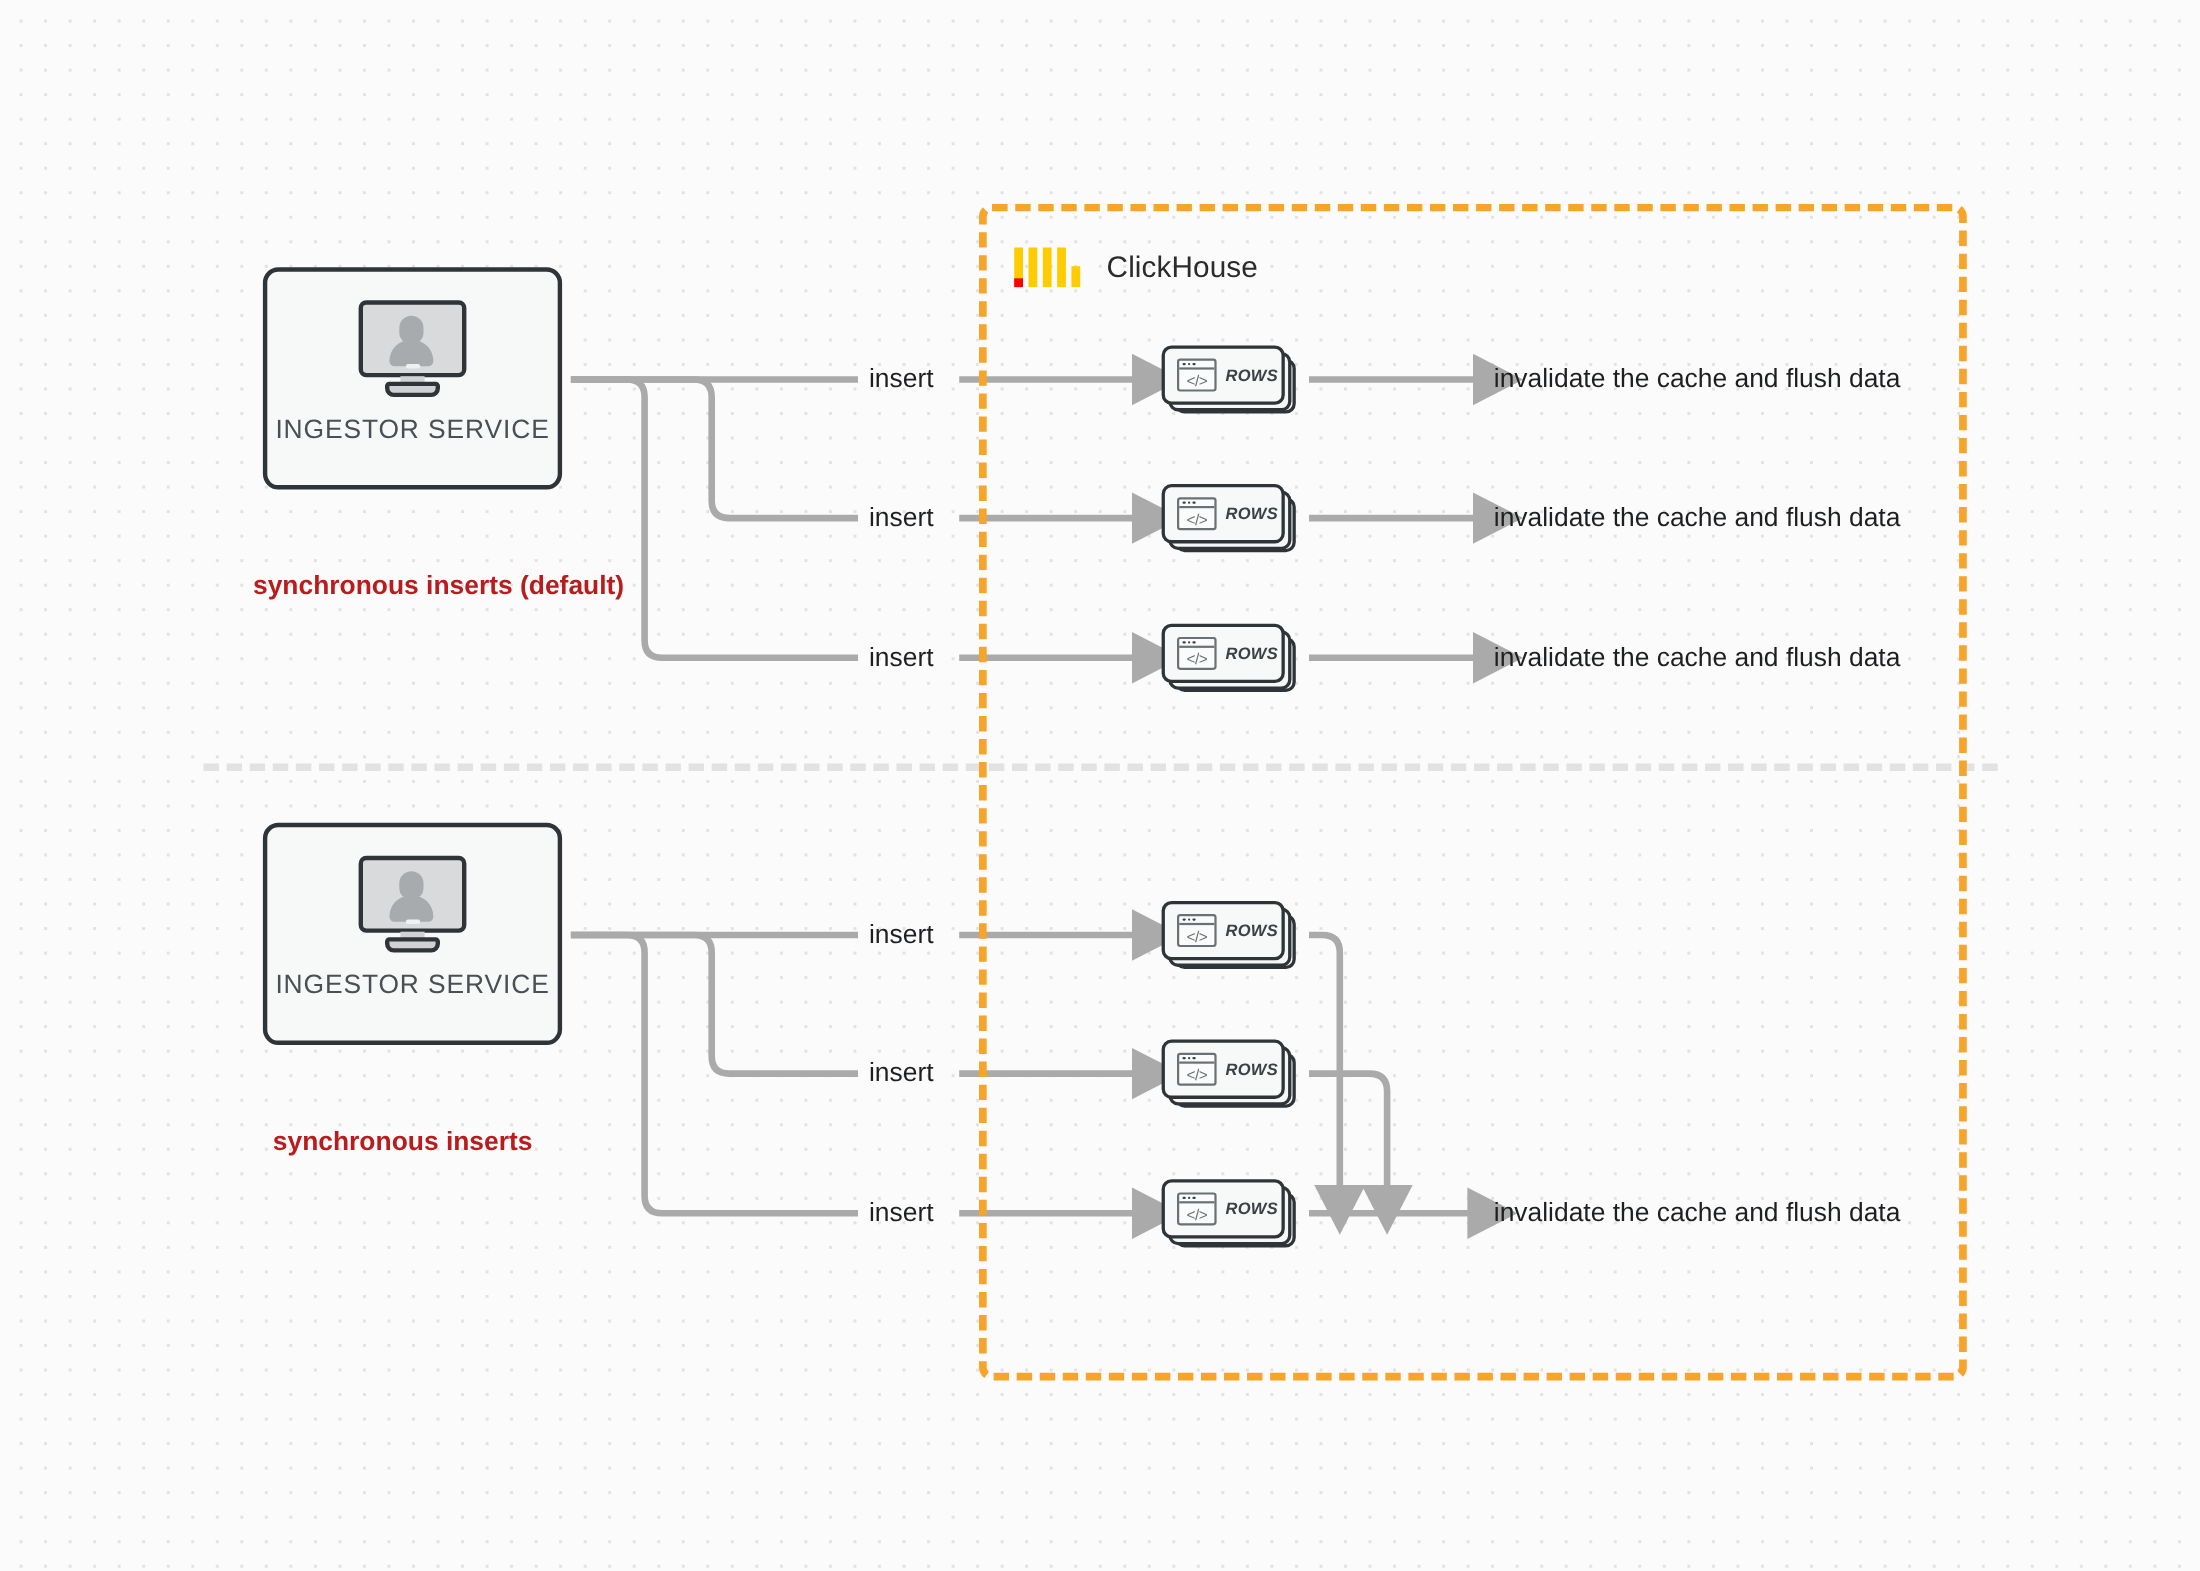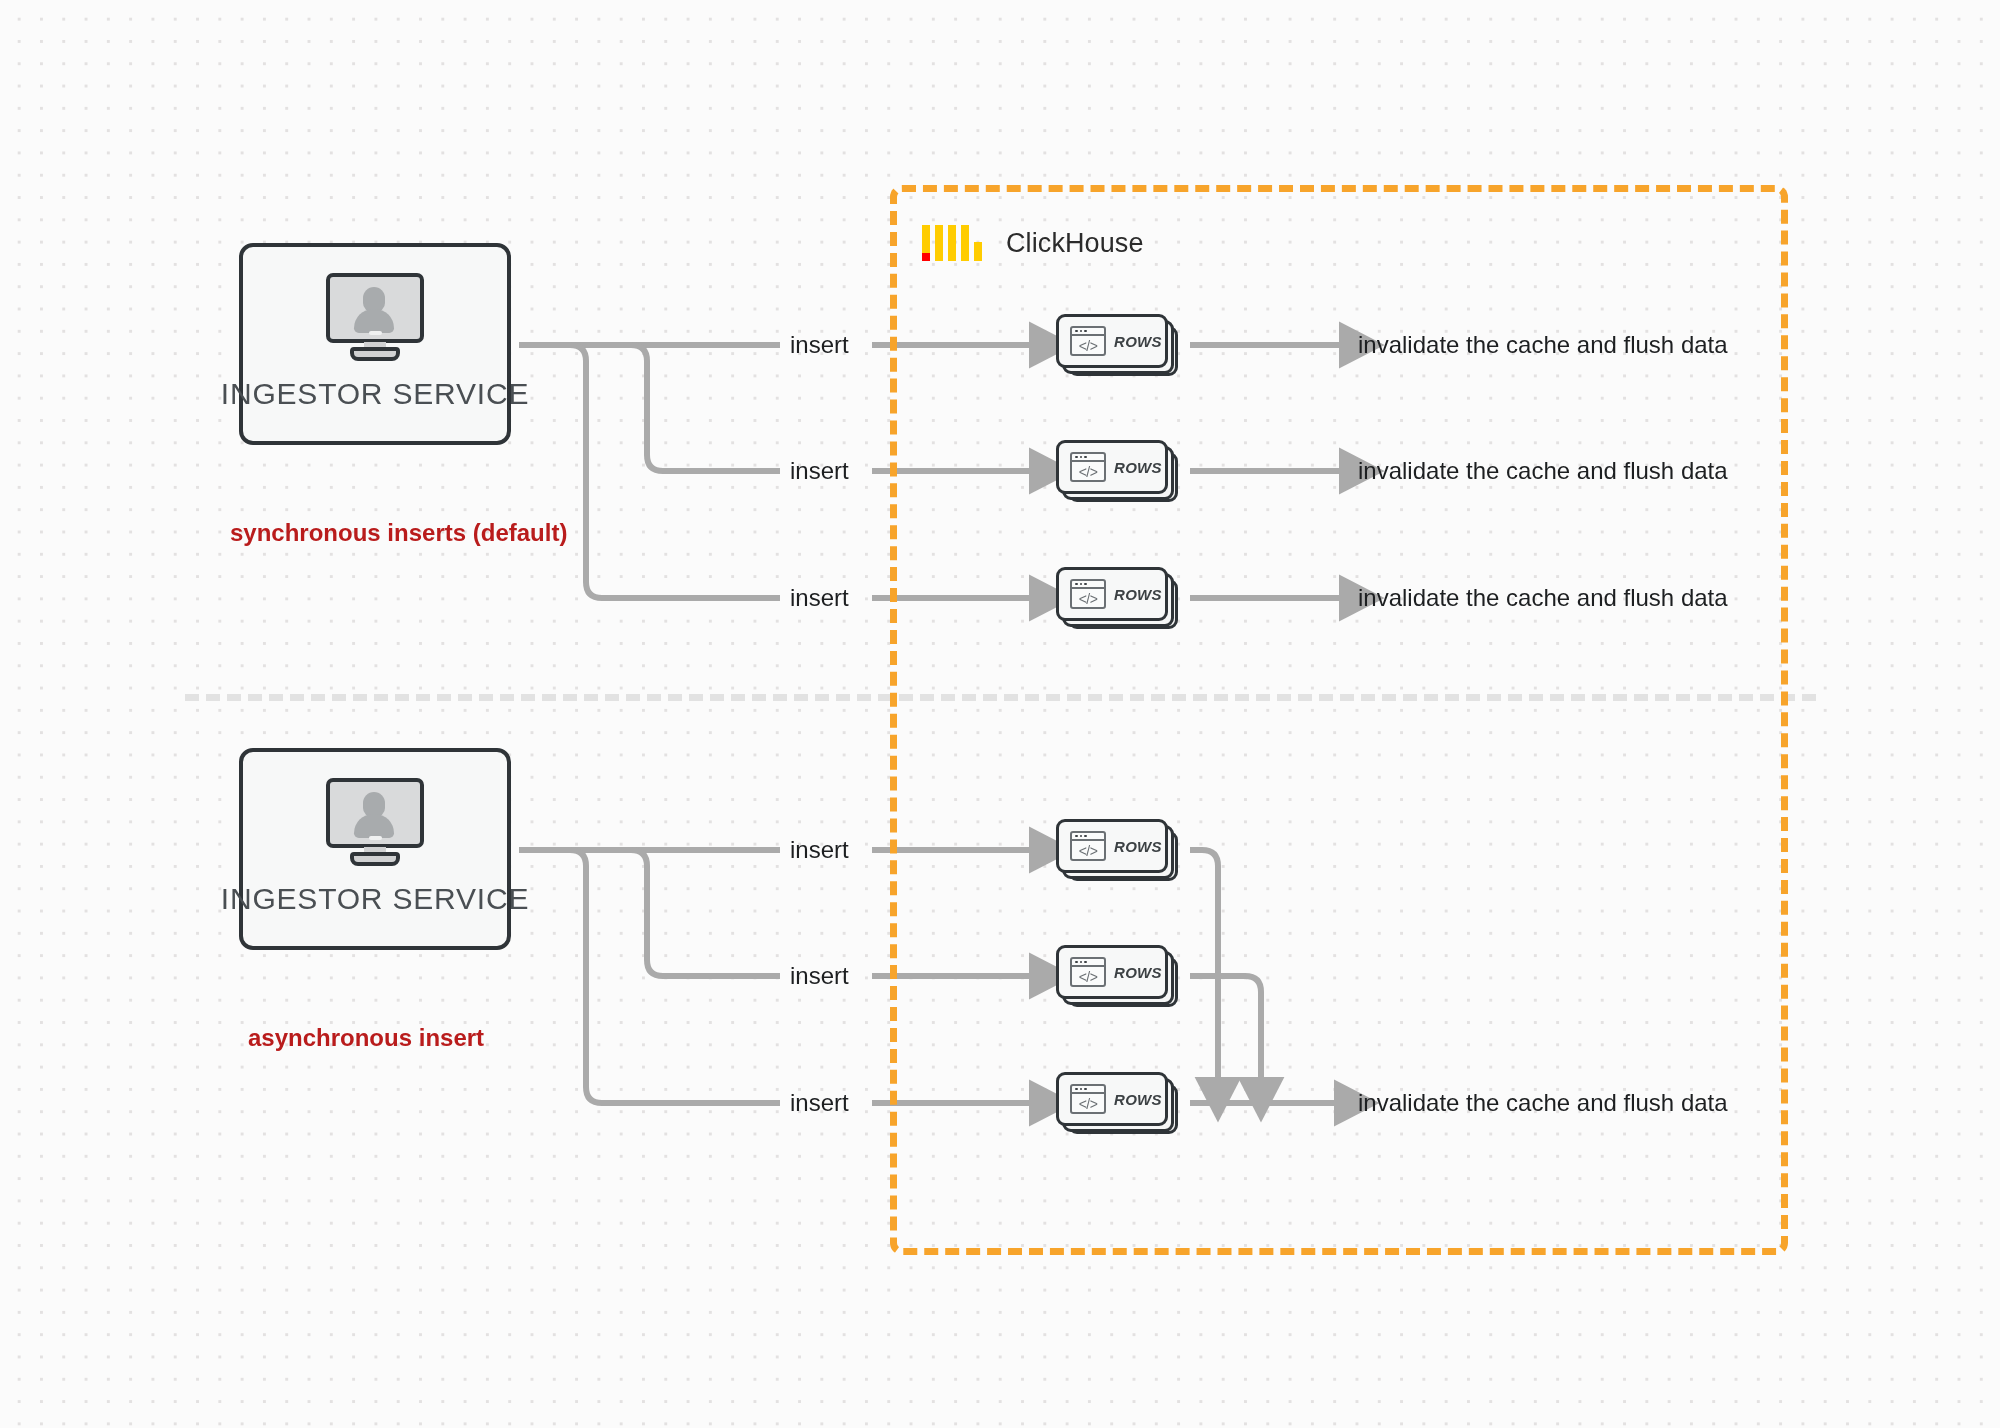--- a/index.html
+++ b/index.html
@@ -158,21 +158,21 @@
     position: absolute;
     left: 43px;
     top: 58px;
     width: 13px;
     height: 4px;
     background: #f0f1f1;
     border-radius: 2px;
   }
   .service-label {
     margin-top: 16px;
-    font-size: 30px;
+    font-size: 24px;
     color: #4a4f53;
     letter-spacing: 0.8px;
     white-space: nowrap;
   }
 
   
   .section-caption {
     position: absolute;
     font-size: 24px;
     font-weight: bold;
@@ -428,21 +428,21 @@
       <span class="monitor-screen"></span>
       <span class="monitor-person-head"></span>
       <span class="monitor-person-body"></span>
       <span class="monitor-notch"></span>
       <span class="monitor-neck"></span>
       <span class="monitor-base"></span>
     </span>
     <span class="service-label">INGESTOR SERVICE</span>
   </div>
 
-  <div class="section-caption" style="left:248px; top:1024px;">asynchronous insert</div>
+  <div class="section-caption" style="left:248px; top:1024px;">synchronous inserts</div>
 
   <div class="flow-label" style="left:790px; top:836px;">insert</div>
   <div class="flow-label" style="left:790px; top:962px;">insert</div>
   <div class="flow-label" style="left:790px; top:1089px;">insert</div>
 
   <div class="rows-card" style="left:1056px; top:819px;">
     <span class="shadow-b"></span>
     <span class="shadow-a"></span>
     <span class="front">
       <span class="code-icon">

